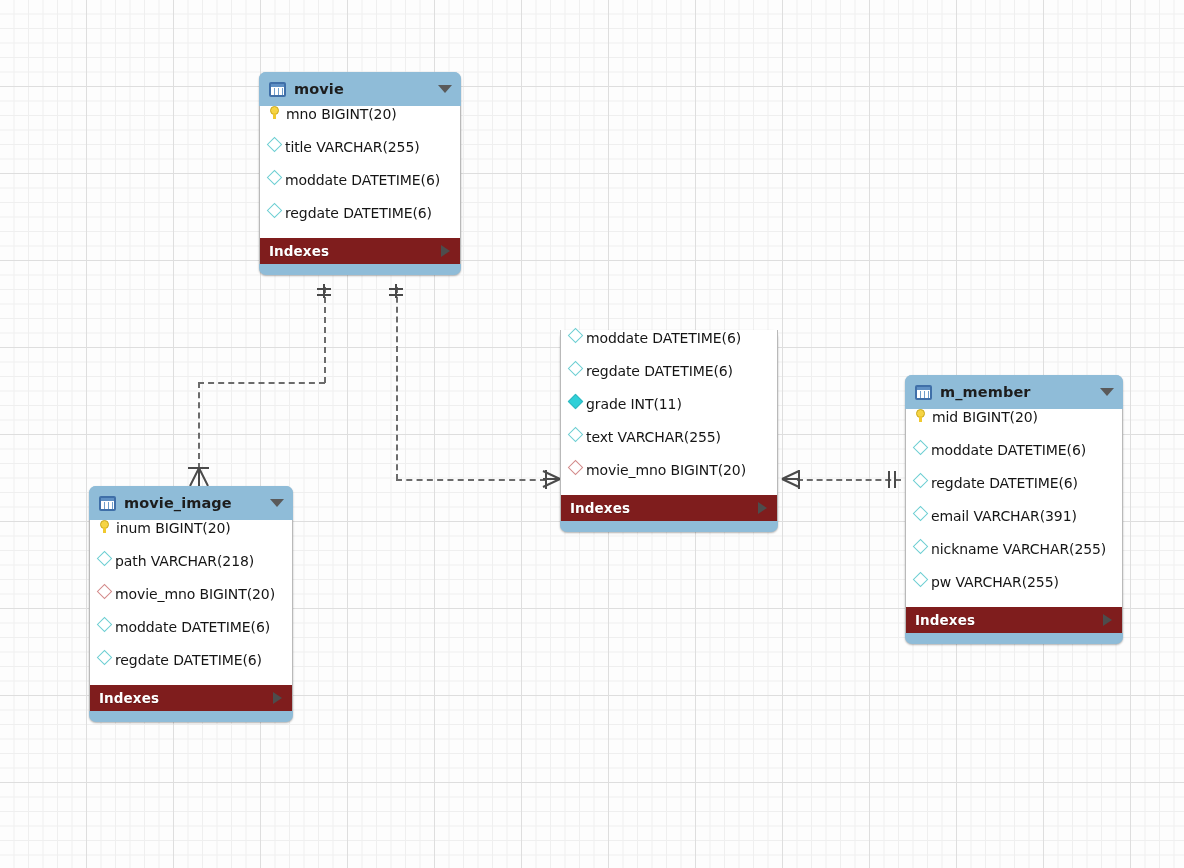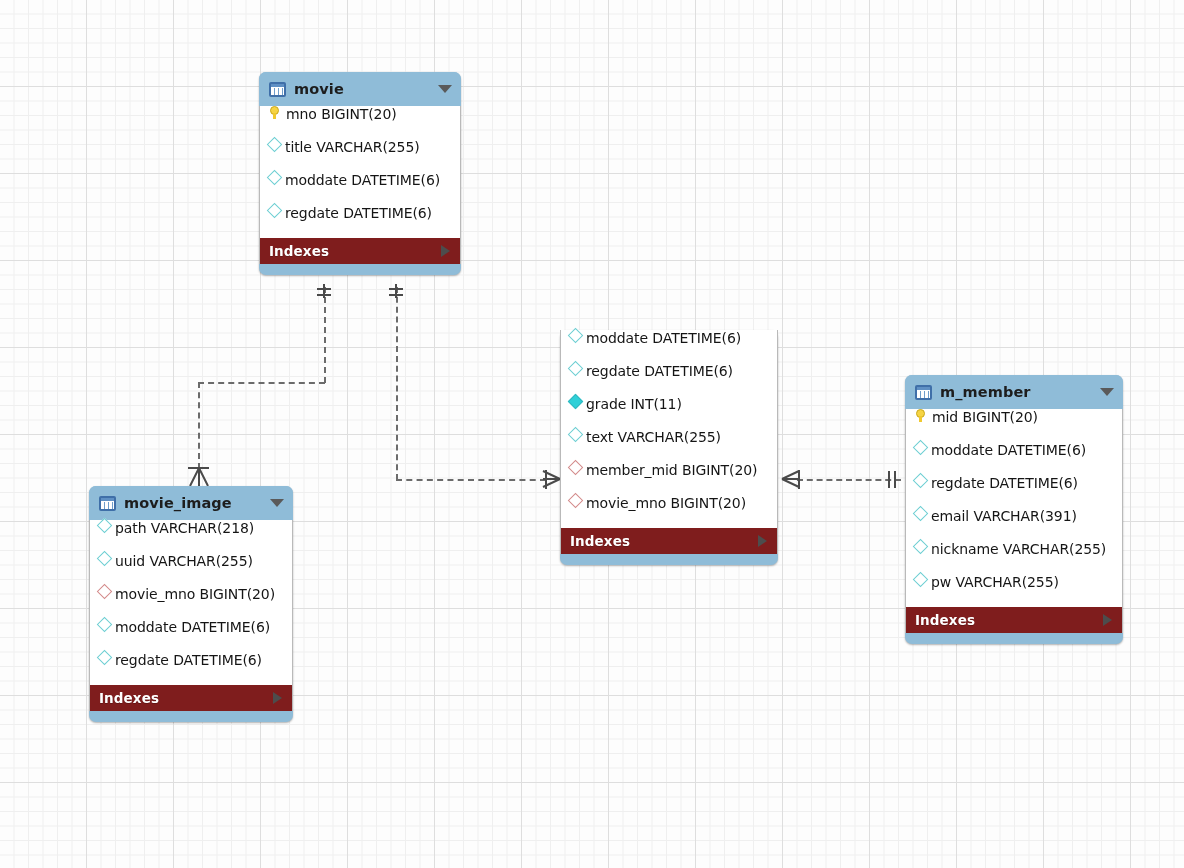--- a/index.html
+++ b/index.html
@@ -123,26 +123,26 @@
 </div>
 
 <div class="tbl" style="left:89px;top:486px;width:204px;">
   <div class="tbl-hd">
     <span class="tbl-ico"></span>
     <span class="tbl-nm">movie_image</span>
     <span class="caret"></span>
   </div>
   <div class="cols">
     <div class="col">
+        <span class="key"></span>
+        <span class="ctxt">inum BIGINT(20)</span>
+      </div>
+    <div class="col">
         <span class="dm"></span>
         <span class="ctxt">path VARCHAR(218)</span>
-      </div>
-    <div class="col">
-        <span class="dm"></span>
-        <span class="ctxt">uuid VARCHAR(255)</span>
       </div>
     <div class="col">
         <span class="dm fk"></span>
         <span class="ctxt">movie_mno BIGINT(20)</span>
       </div>
     <div class="col">
         <span class="dm"></span>
         <span class="ctxt">moddate DATETIME(6)</span>
       </div>
     <div class="col">
@@ -166,24 +166,20 @@
         <span class="dm"></span>
         <span class="ctxt">regdate DATETIME(6)</span>
       </div>
     <div class="col">
         <span class="dm filled"></span>
         <span class="ctxt">grade INT(11)</span>
       </div>
     <div class="col">
         <span class="dm"></span>
         <span class="ctxt">text VARCHAR(255)</span>
-      </div>
-    <div class="col">
-        <span class="dm fk"></span>
-        <span class="ctxt">member_mid BIGINT(20)</span>
       </div>
     <div class="col">
         <span class="dm fk"></span>
         <span class="ctxt">movie_mno BIGINT(20)</span>
       </div>
   </div>
   <div class="idx">
     <span class="idx-l">Indexes</span>
     <span class="idx-a"></span>
   </div>

